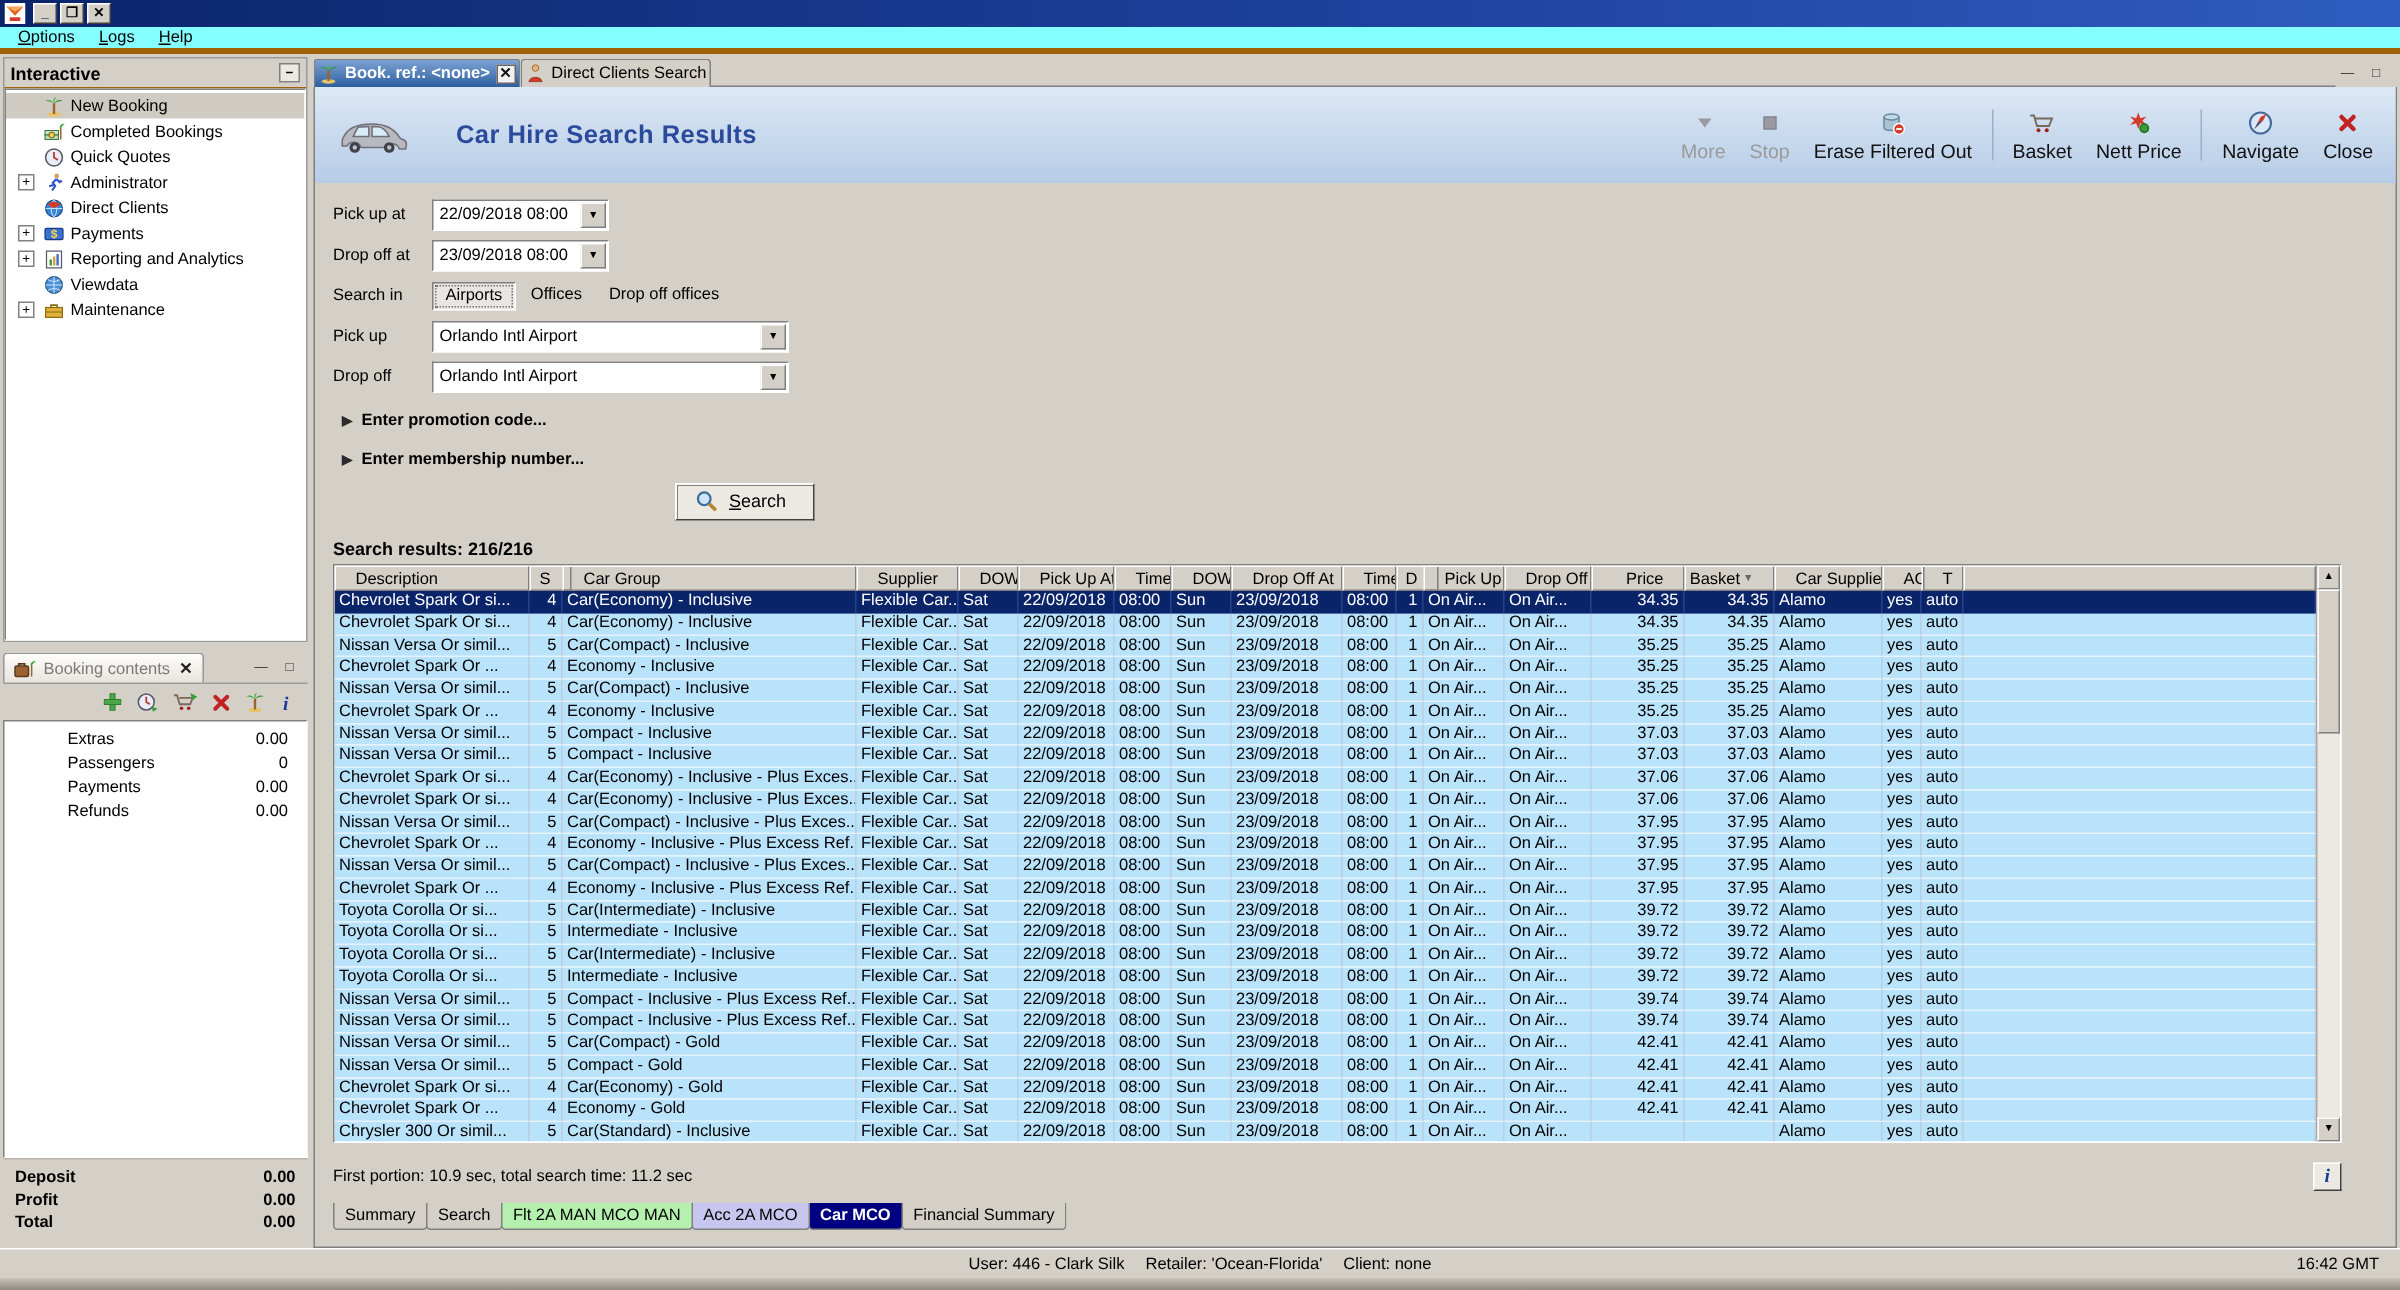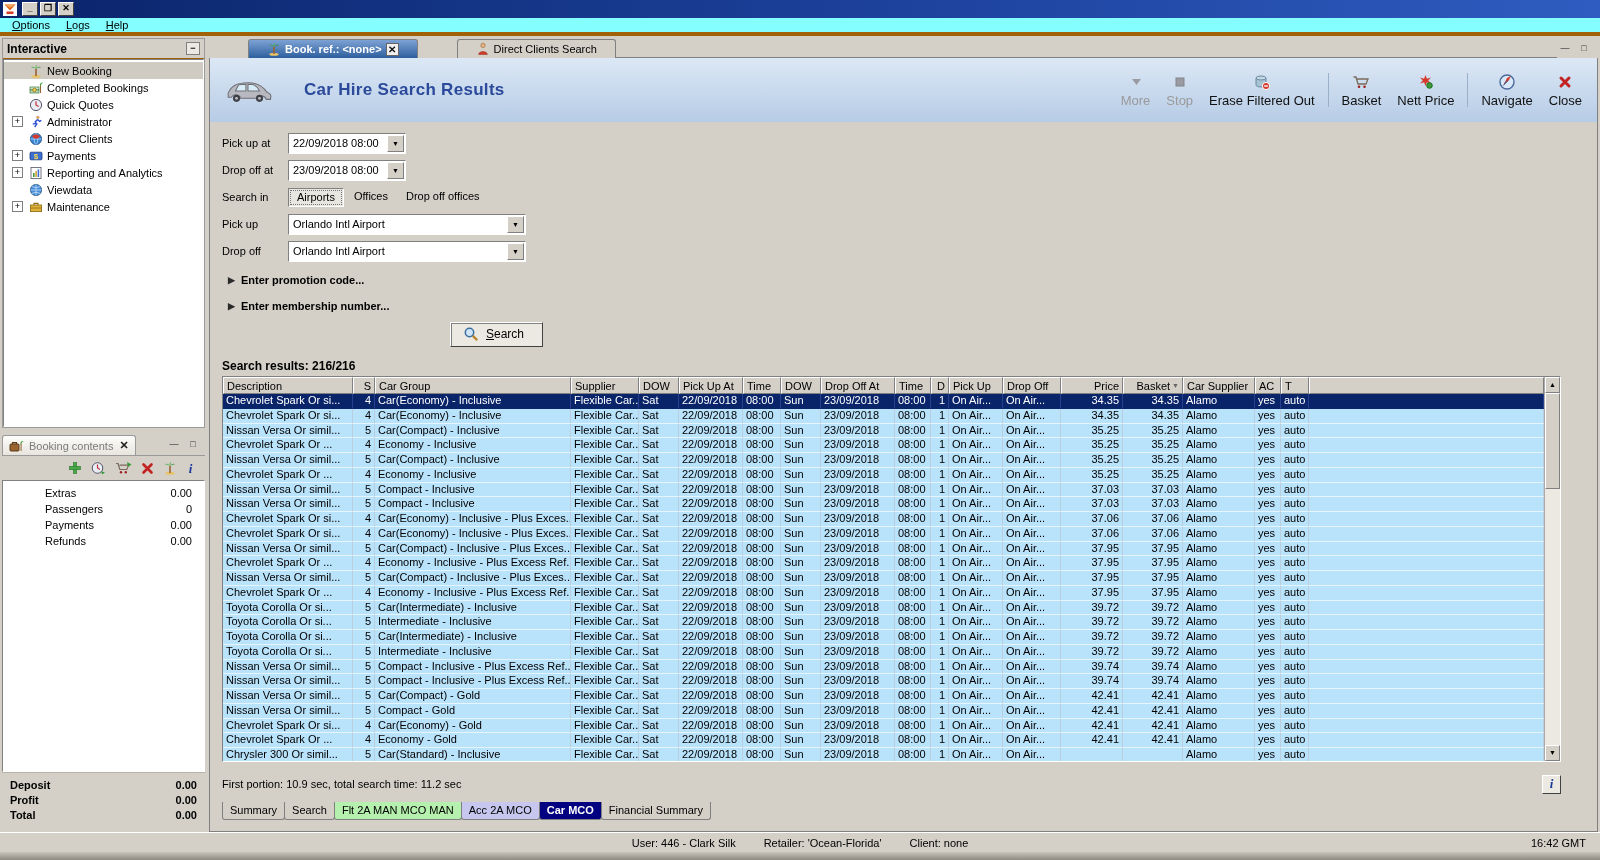--- a/index.html
+++ b/index.html
@@ -46,21 +46,21 @@
   .bp-list { flex:1; background:#fff; border:1px solid; border-color:#808080 #fff #fff #808080; padding-top:4px; overflow:hidden; }
   .bp-item { display:flex; height:16px; align-items:center; padding:0 12px 0 42px; }
   .bp-item .lab { flex:1; }
   .bp-totals { padding:6px 8px 8px 8px; border-top:1px solid #b8b4ac; }
   .bp-trow { display:flex; font-weight:bold; height:15px; }
   .bp-trow .lab { flex:1; }
 
   
   .main { flex:1; display:flex; flex-direction:column; min-width:0; min-height:0; }
   .doc-tabs { height:20px; display:flex; align-items:flex-end; flex:0 0 auto; }
-  .doc-tab { height:19px; display:flex; align-items:center; gap:4px; padding:0 18px; border:1px solid #808080; border-bottom:none; border-radius:3px 3px 0 0; background:#d4d0c8;margin-left:39px; }
+  .doc-tab { height:19px; display:flex; align-items:center; gap:4px; padding:0 2px; border:1px solid #808080; border-bottom:none; border-radius:3px 3px 0 0; background:#d4d0c8; }
   .doc-tab.active { background:linear-gradient(#7da2d4,#2d5f9e); color:#fff; font-weight:bold; }
   .doc-tab .tab-close { background:#f0f0f0; color:#111; font-weight:bold; width:13px; height:13px; line-height:12px; text-align:center; font-size:10px; border:1px solid #666; }
   .doc-tabs .spacer { flex:1; border-bottom:1px solid #808080; height:1px; align-self:flex-end; }
   .doc-winbtns { display:flex; gap:3px; padding:0 6px 3px 0; }
 
   .doc-body { flex:1; border:1px solid #808080; border-top:none; background:#d4d0c8; display:flex; flex-direction:column; min-height:0; }
   .header-band { height:64px; background:linear-gradient(#dce8f5,#b6cce6); display:flex; align-items:center; padding:0 8px; flex:0 0 auto;gap:22px; }
   .header-band .car { margin:0 10px 0 6px; }
   .page-title { color:#2b4a9b; font-weight:bold; font-size:17px; letter-spacing:.3px; }
   .hdr-toolbar { margin-left:auto; display:flex; align-items:center; gap:2px; }
@@ -86,21 +86,21 @@
   .search-btn-row { display:flex; margin:8px 0 0 228px; }
   .search-btn { display:flex; align-items:center; gap:6px; padding:3px 18px 4px 12px; background:#ece9e2; border:1px solid; border-color:#fff #404040 #404040 #fff; box-shadow:1px 1px 0 #808080 inset; font-size:12px; }
 
   .results-label { font-weight:bold; font-size:12px; margin:12px 0 3px 12px; flex:0 0 auto; }
 
   
   .table-wrap { margin:0 36px 0 12px; flex:0 0 386px; position:relative; border:1px solid; border-color:#808080 #fff #fff #808080; background:#fff; overflow:hidden; }
   .tscroll-pad { position:absolute; inset:0 16px 0 0; overflow:hidden; display:flex; flex-direction:column; }
   :root { --cols:130px 22px 196px 68px 40px 64px 38px 40px 74px 36px 18px 54px 58px 62px 60px 72px 26px 28px minmax(0,1fr); }
   .thead { display:grid; grid-template-columns:var(--cols); flex:0 0 17px; background:#d4d0c8; }
-  .th { border:1px solid; border-color:#fff #808080 #808080 #fff; padding:1px 3px; white-space:nowrap; overflow:hidden; display:flex; align-items:center; }
+  .th { border:1px solid; border-color:#fff #808080 #808080 #fff; padding:1px 13px; white-space:nowrap; overflow:hidden; display:flex; align-items:center; }
   .th.r { justify-content:flex-end; }
   .sortmark { font-size:7px; color:#666; margin-left:2px; }
   .tbody { flex:1; overflow:hidden; }
   .trow { display:grid; grid-template-columns:var(--cols); height:14.75px; background:#b9e2fb; }
   .trow .td { padding:0 3px; white-space:nowrap; overflow:hidden; border-right:1px solid rgba(190,190,195,.55); border-bottom:1px solid rgba(235,246,253,.9); line-height:13.5px; }
   .trow .td.r { text-align:right; }
   .trow.selected { background:#0a246a; color:#fff; }
   .trow.selected .td { border-right-color:#27408f; border-bottom-color:#0a246a; }
   .vscroll { position:absolute; top:0; right:0; bottom:0; width:16px; background:#ece9e2; border-left:1px solid #aaa; display:flex; flex-direction:column; }
   .sbtn { height:16px; background:#d4d0c8; border:1px solid; border-color:#fff #808080 #808080 #fff; font-size:7px; text-align:center; line-height:13px; color:#000; }
@@ -110,21 +110,21 @@
   .footer-line { display:flex; align-items:center; margin:12px 36px 0 12px; flex:0 0 20px; }
   .footer-line .txt { flex:1; }
   .info-btn { width:19px; height:19px; background:#ece9e2; border:1px solid; border-color:#fff #404040 #404040 #fff; display:flex; align-items:center; justify-content:center; font-family:"Liberation Serif",serif; font-style:italic; font-weight:bold; color:#1a3a9a; font-size:13px; }
 
   .bottom-tabs { display:flex; margin:8px 0 0 12px; flex:0 0 18px; align-items:flex-start; }
   .btab { padding:2px 7px 3px 7px; border:1px solid #808080; border-top:none; background:#d4d0c8; border-radius:0 0 3px 3px; margin-right:-1px; white-space:nowrap; }
   .btab.active { background:#000080; color:#fff; font-weight:bold; }
 
   
   .statusbar { height:20px; flex:0 0 auto; background:#d4d0c8; border-top:1px solid #fff; display:flex; align-items:center; position:relative; }
-  .status-text { position:absolute; left:50%; transform:translateX(-50%); white-space:nowrap; display:flex; gap:28px; }
+  .status-text { position:absolute; left:50%; transform:translateX(-50%); white-space:nowrap; display:flex; gap:14px; }
   .status-time { position:absolute; right:14px; }
   .bottom-edge { height:8px; flex:0 0 auto; background:linear-gradient(#c8c4bc,#8e8a82); }
 
   .ico { display:inline-flex; }
   .ico svg { display:block; }
 </style>
 </head>
 <body>
 
 <div class="window">

